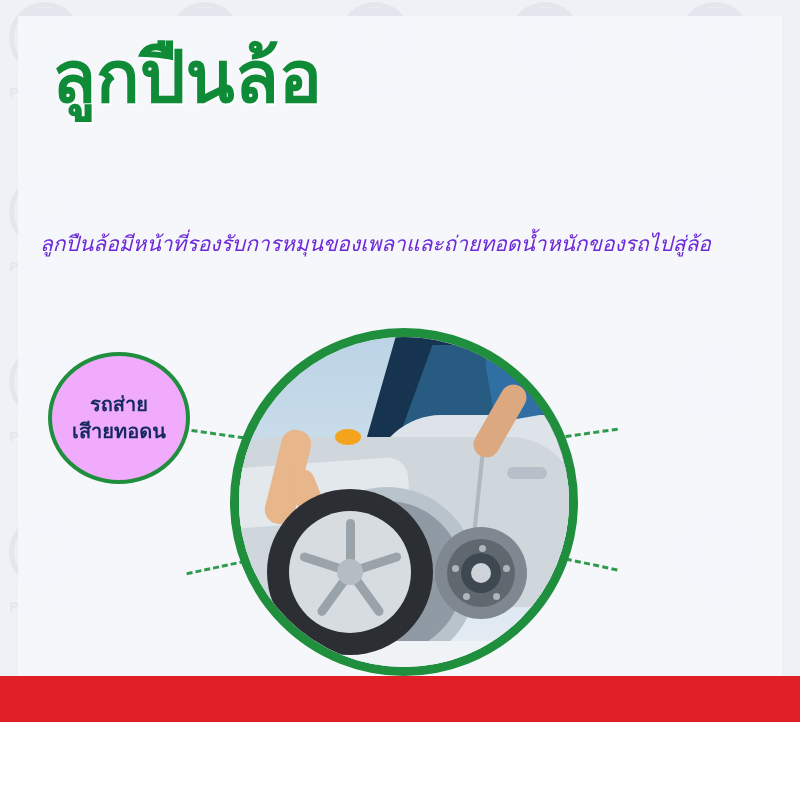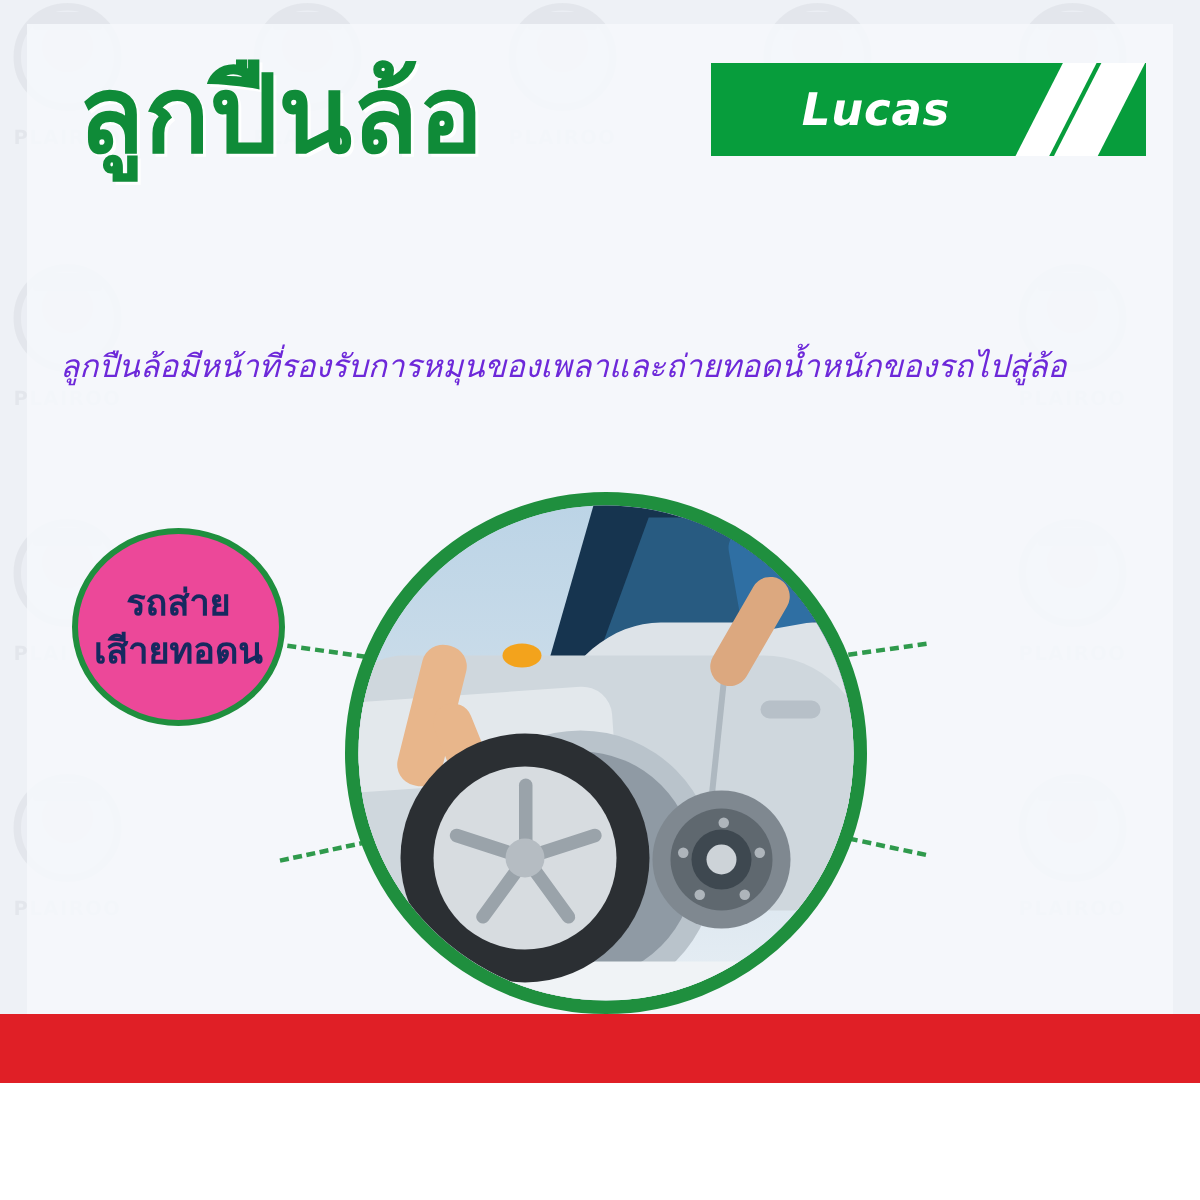--- a/index.html
+++ b/index.html
@@ -330,28 +330,28 @@
     position: absolute;
     left: 0; bottom: 0; right: 0;
     height: 26px;
     background: #f0f3f6;
   }
 
   
   .bubble {
     position: absolute;
     border-radius: 50%;
-    background: #ec4899;
+    background: #f0abfc;
     border: 4px solid #1f8f3e;
     display: flex;
     align-items: center;
     justify-content: center;
     text-align: center;
     color: #16295f;
-    font-size: 24px;
+    font-size: 20px;
     line-height: 1.35;
     font-weight: bold;
     z-index: 5;
     box-sizing: border-box;
     padding: 6px;
     font-family: "DejaVu Sans", "Liberation Sans", sans-serif;
   }
   .bubble span { display: block; }
   .b-tl { left: 48px;  top: 352px; width: 142px; height: 132px; }
   .b-bl { left: 42px;  top: 512px; width: 152px; height: 148px; }
@@ -478,25 +478,20 @@
     <div class="wm" style="left:490px; top:690px; opacity:0.06;">
       <div class="wm-circle"></div>
       <div class="wm-face"></div>
       <div class="wm-hat"></div>
       <div class="wm-text">PLAIROO</div>
     </div>
   </div>
 
   <div class="card"></div>
 
-  <div class="brand-tag">
-    <div class="brand-name">Lucas</div>
-    <div class="stripe s1"></div>
-    <div class="stripe s2"></div>
-  </div>
 
   <div class="headline">ลูกปืนล้อ</div>
 
   <div class="body-copy">
     <span class="line">ลูกปืนล้อมีหน้าที่รองรับการหมุนของเพลาและถ่ายทอดน้ำหนักของรถไปสู่ล้อ</span>
   </div>
 
   <div class="connector c-tl"></div>
   <div class="connector c-bl"></div>
   <div class="connector c-tr"></div>

